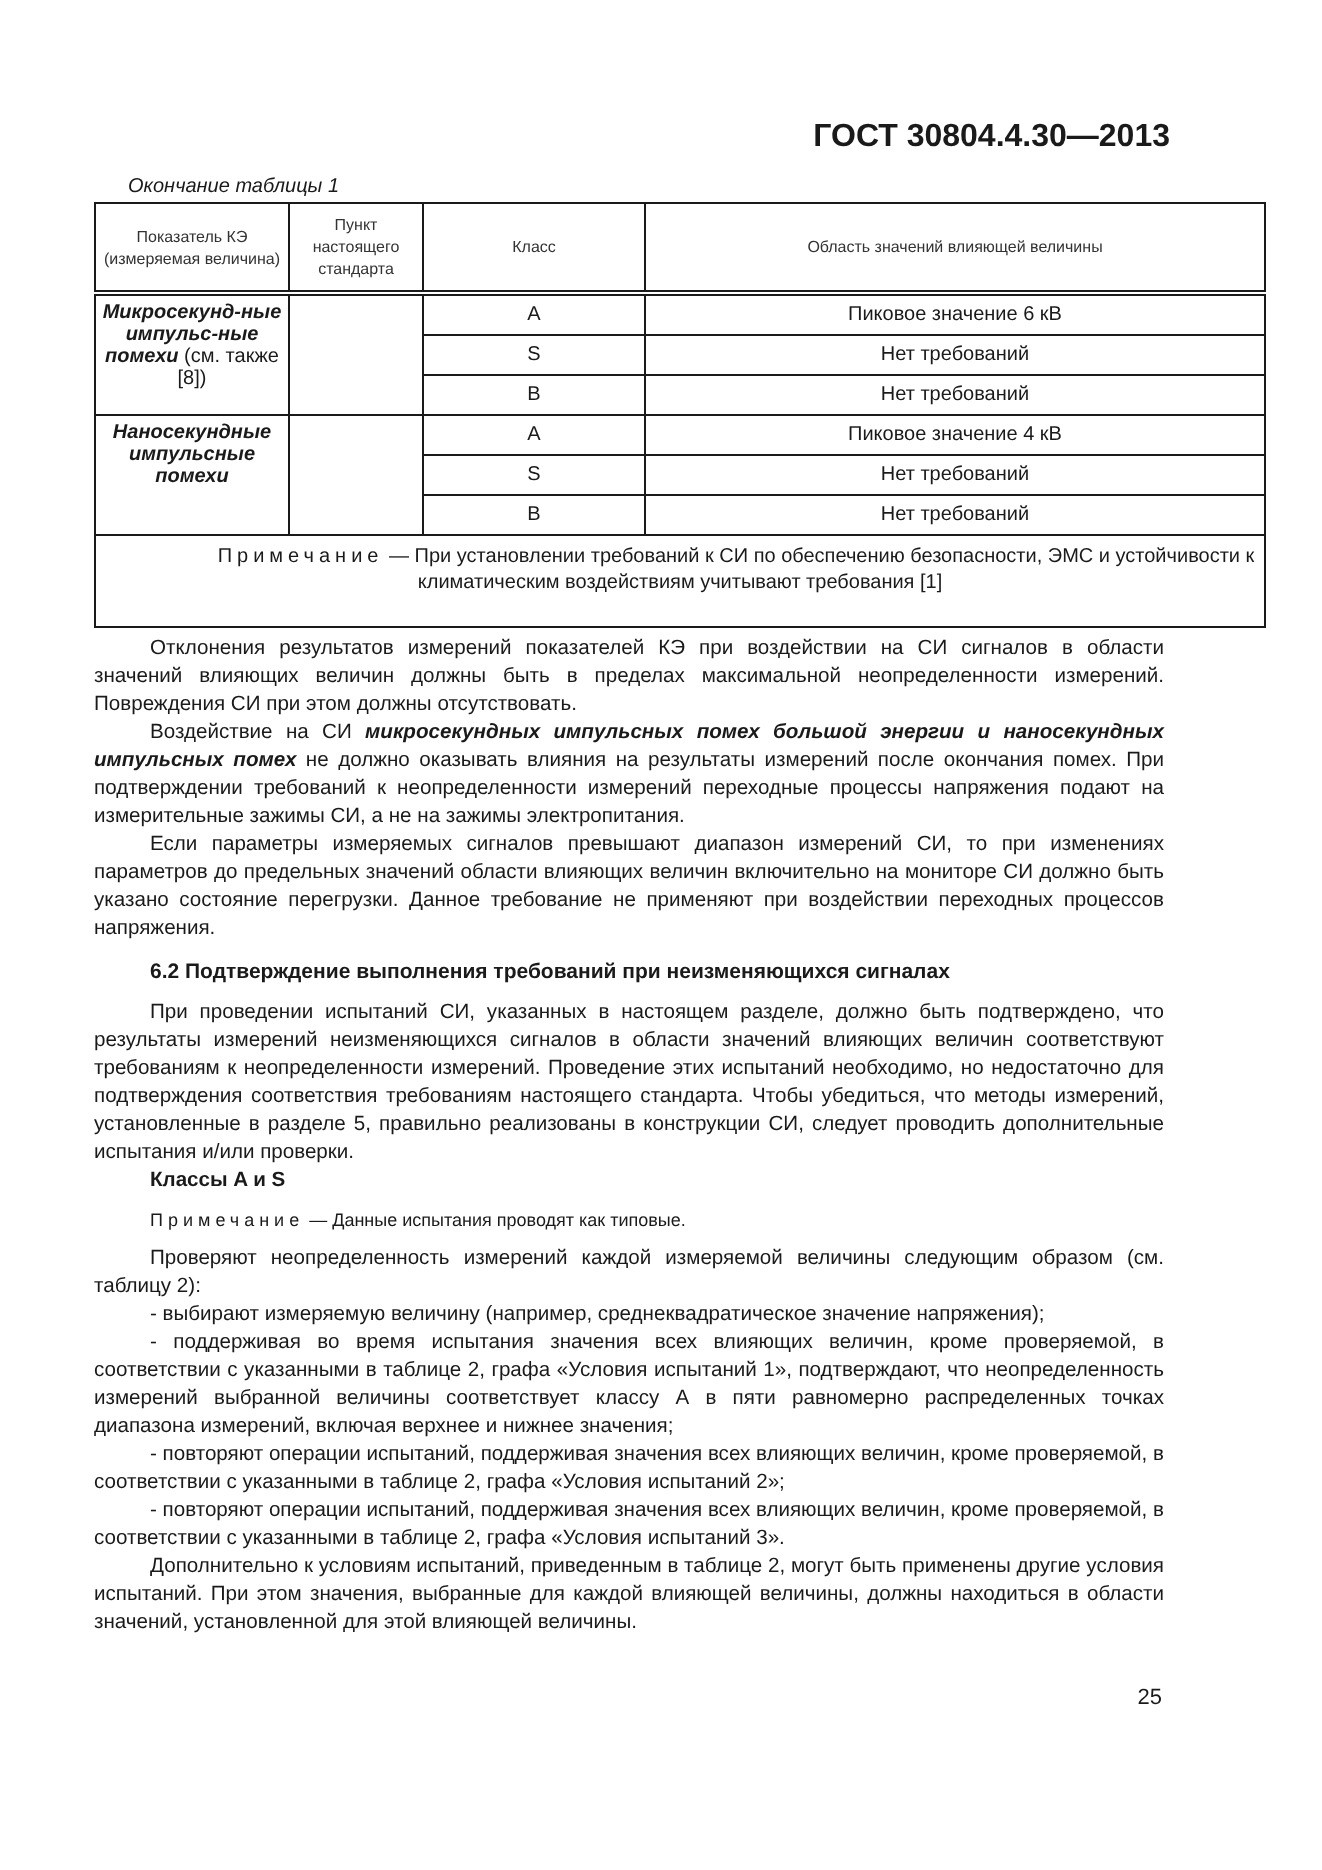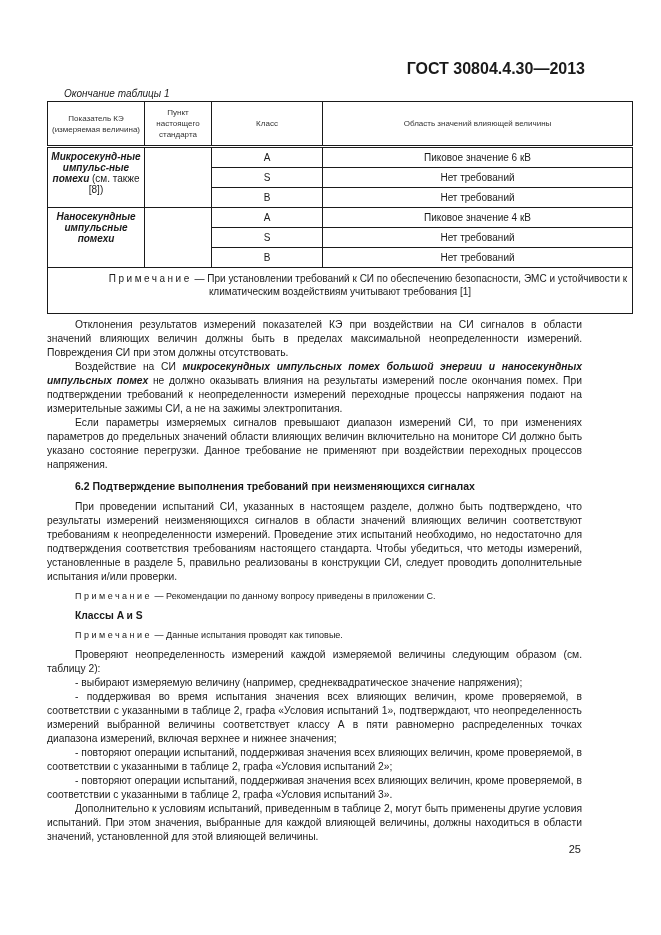--- a/index.html
+++ b/index.html
@@ -81,21 +81,20 @@
   </tr>
 </tbody>
   </table>
 
 <div class="text" style="top:318px">
   <p>Отклонения результатов измерений показателей КЭ при воздействии на СИ сигналов в области значений влияющих величин должны быть в пределах максимальной неопределенности измерений. Повреждения СИ при этом должны отсутствовать.</p>
   <p><span>Воздействие на СИ </span><b><i>микросекундных импульсных помех большой энергии и наносекундных импульсных помех</i></b><span> не должно оказывать влияния на результаты измерений после окончания помех. При подтверждении требований к неопределенности измерений переходные процессы напряжения подают на измерительные зажимы СИ, а не на зажимы электропитания.</span></p>
   <p>Если параметры измеряемых сигналов превышают диапазон измерений СИ, то при изменениях параметров до предельных значений области влияющих величин включительно на мониторе СИ должно быть указано состояние перегрузки. Данное требование не применяют при воздействии переходных процессов напряжения.</p>
   <div class="h2" style="margin-top:7px;margin-bottom:7px">6.2 Подтверждение выполнения требований при неизменяющихся сигналах</div>
   <p>При проведении испытаний СИ, указанных в настоящем разделе, должно быть подтверждено, что результаты измерений неизменяющихся сигналов в области значений влияющих величин соответствуют требованиям к неопределенности измерений. Проведение этих испытаний необходимо, но недостаточно для подтверждения соответствия требованиям настоящего стандарта. Чтобы убедиться, что методы измерений, установленные в разделе 5, правильно реализованы в конструкции СИ, следует проводить дополнительные испытания и/или проверки.</p>
-  <p class="note" style="margin-top:5px;margin-bottom:6px"><span class="spaced">Примечание</span><span> — Рекомендации по данному вопросу приведены в приложении С.</span></p>
   <div class="h2" style="font-size:10.3px">Классы A и S</div>
   <p class="note" style="margin-top:5px;margin-bottom:6px"><span class="spaced">Примечание</span><span> — Данные испытания проводят как типовые.</span></p>
   <p>Проверяют неопределенность измерений каждой измеряемой величины следующим образом (см. таблицу 2):</p>
   <p>- выбирают измеряемую величину (например, среднеквадратическое значение напряжения);</p>
   <p>- поддерживая во время испытания значения всех влияющих величин, кроме проверяемой, в соответствии с указанными в таблице 2, графа «Условия испытаний 1», подтверждают, что неопределенность измерений выбранной величины соответствует классу А в пяти равномерно распределенных точках диапазона измерений, включая верхнее и нижнее значения;</p>
   <p>- повторяют операции испытаний, поддерживая значения всех влияющих величин, кроме проверяемой, в соответствии с указанными в таблице 2, графа «Условия испытаний 2»;</p>
   <p>- повторяют операции испытаний, поддерживая значения всех влияющих величин, кроме проверяемой, в соответствии с указанными в таблице 2, графа «Условия испытаний 3».</p>
   <p>Дополнительно к условиям испытаний, приведенным в таблице 2, могут быть применены другие условия испытаний. При этом значения, выбранные для каждой влияющей величины, должны находиться в области значений, установленной для этой влияющей величины.</p>
 </div>
 

